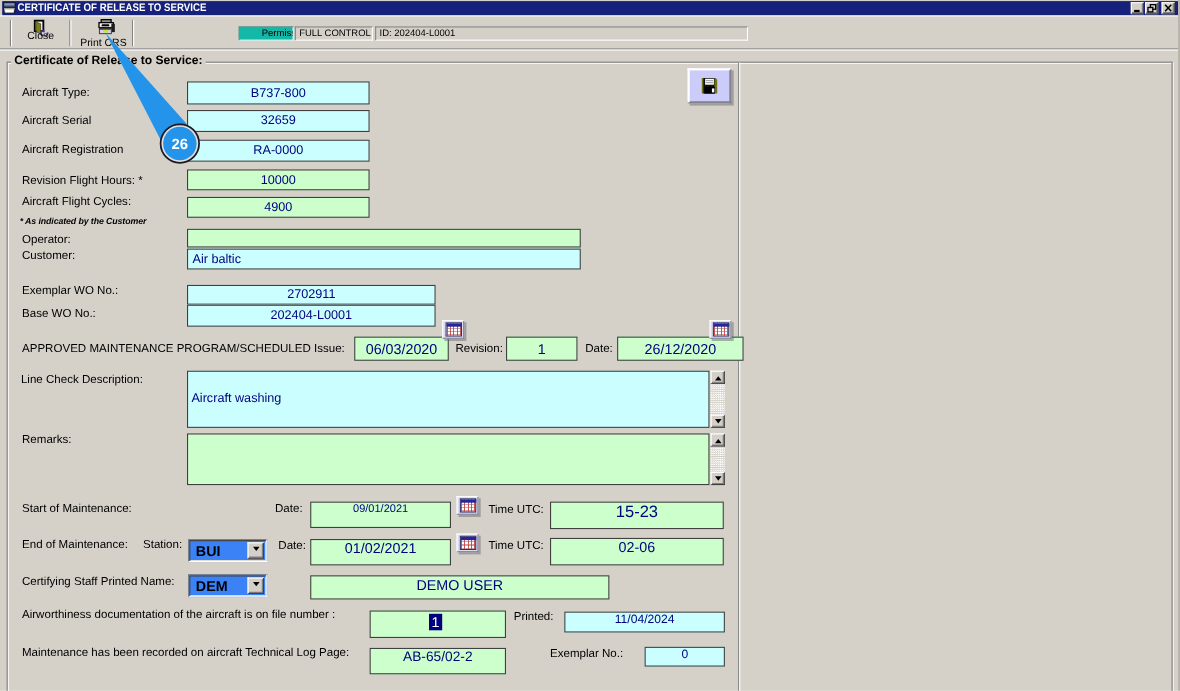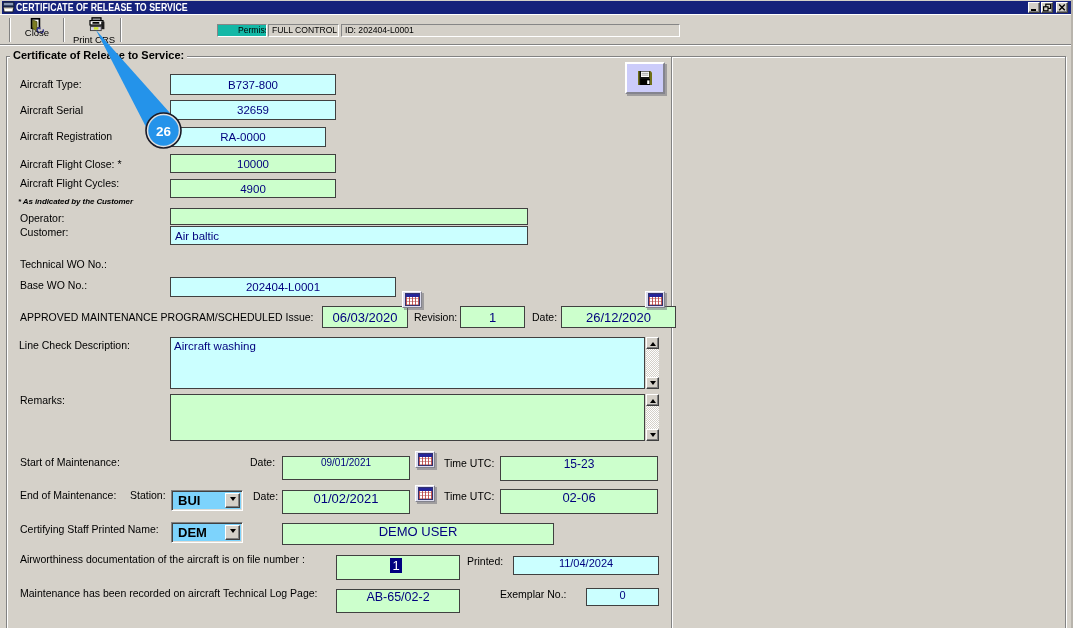--- a/index.html
+++ b/index.html
@@ -10,21 +10,21 @@
 .cy{background:#cbffff}
 .gr{background:#ccffcc}
 .hl{height:1px;background:#828282}
 .hw{height:1px;background:#fff}
 .vl{width:1px;background:#828282}
 .vw{width:1px;background:#fff}
 .sb{position:absolute;width:13px;background:#d4d0c8;background-image:conic-gradient(#fff 25%,#d3cfc7 0 50%,#fff 0 75%,#d3cfc7 0);background-size:2px 2px}
 .sbb{position:absolute;left:0;width:13px;height:12px;background:#d4d0c8;border:1px solid;border-color:#fff #404040 #404040 #fff;box-shadow:inset -1px -1px 0 #808080;box-sizing:border-box}
 .tU{width:0;height:0;border:3px solid transparent;border-bottom:4px solid #000;margin:1px auto 0}
 .tD{width:0;height:0;border:3px solid transparent;border-top:4px solid #000;margin:3px auto 0}
-.cmb{position:absolute;background:#7dd3fc;border:1px solid;border-color:#808080 #fff #fff #808080;box-shadow:inset 1px 1px 0 #404040,inset -1px -1px 0 #e0dcd4;box-sizing:border-box}
+.cmb{position:absolute;background:#3b82f6;border:1px solid;border-color:#808080 #fff #fff #808080;box-shadow:inset 1px 1px 0 #404040,inset -1px -1px 0 #e0dcd4;box-sizing:border-box}
 .cmb .tx{position:absolute;left:6px;top:2px;font-size:13px;font-weight:bold;color:#000}
 .cbtn{position:absolute;right:2px;top:2px;bottom:2px;width:15px;background:#d4d0c8;border:1px solid;border-color:#fff #404040 #404040 #fff;box-shadow:inset -1px -1px 0 #808080;box-sizing:border-box}
 .cbtn .tD{margin:3px auto 0}
 .cal{position:absolute;width:20px;height:17px;background:#dcdcee;border:1px solid;border-color:#fff #83838d #83838d #fff;box-shadow:2px 2px 0 rgba(105,105,115,.5);box-sizing:border-box}
 .cali{position:absolute;left:2px;top:1px;width:15px;height:13px;border:1px solid #31316e;background:
  linear-gradient(#26269a,#26269a) 0 0/15px 3px no-repeat,
  repeating-linear-gradient(90deg,rgba(190,60,60,.85) 0 1px,transparent 1px 3px),
  repeating-linear-gradient(0deg,rgba(150,80,80,.5) 0 1px,transparent 1px 3px),#fff;box-sizing:border-box}
 </style>
 </head>
@@ -103,26 +103,26 @@
  <rect x="4.6" y="2.8" width="6.8" height="1" fill="#a0a0a0"></rect>
  <rect x="4.6" y="4.6" width="6.8" height="1" fill="#a0a0a0"></rect>
  <rect x="3.4" y="9" width="9.6" height="6" fill="#000"></rect>
  <rect x="10.2" y="10.4" width="2.2" height="3.6" fill="#fff"></rect>
 </svg>
 </div>
 
 <div class="lb" style="left:20px;top:78px">Aircraft Type:</div>
 <div class="lb" style="left:20px;top:104px">Aircraft Serial</div>
 <div class="lb" style="left:20px;top:130px">Aircraft Registration</div>
-<div class="lb" style="left:20px;top:158px">Aircraft Flight Close: *</div>
+<div class="lb" style="left:20px;top:158px">Revision Flight Hours: *</div>
 <div class="lb" style="left:20px;top:177px">Aircraft Flight Cycles:</div>
 <div class="lb" style="left:18px;top:195px;font-size:8px;font-style:italic;font-weight:bold;letter-spacing:-.1px">* As indicated by the Customer</div>
 <div class="lb" style="left:20px;top:212px">Operator:</div>
 <div class="lb" style="left:20px;top:226px">Customer:</div>
-<div class="lb" style="left:20px;top:258px">Technical WO No.:</div>
+<div class="lb" style="left:20px;top:258px">Exemplar WO No.:</div>
 <div class="lb" style="left:20px;top:279px">Base WO No.:</div>
 <div class="lb" style="left:20px;top:311px">APPROVED MAINTENANCE PROGRAM/SCHEDULED Issue:</div>
 <div class="lb" style="left:414px;top:311px">Revision:</div>
 <div class="lb" style="left:532px;top:311px">Date:</div>
 <div class="lb" style="left:19px;top:339px">Line Check Description:</div>
 <div class="lb" style="left:20px;top:394px">Remarks:</div>
 <div class="lb" style="left:20px;top:456px">Start of Maintenance:</div>
 <div class="lb" style="left:250px;top:456px">Date:</div>
 <div class="lb" style="left:444px;top:457px">Time UTC:</div>
 <div class="lb" style="left:20px;top:489px">End of Maintenance:</div>
@@ -130,51 +130,52 @@
 <div class="lb" style="left:253px;top:490px">Date:</div>
 <div class="lb" style="left:444px;top:490px">Time UTC:</div>
 <div class="lb" style="left:20px;top:523px">Certifying Staff Printed Name:</div>
 <div class="lb" style="left:20px;top:553px">Airworthiness documentation of the aircraft is on file number :</div>
 <div class="lb" style="left:467px;top:555px">Printed:</div>
 <div class="lb" style="left:20px;top:587px">Maintenance has been recorded on aircraft Technical Log Page:</div>
 <div class="lb" style="left:500px;top:588px">Exemplar No.:</div>
 
 <div class="f cy" style="left:170px;top:74px;width:166px;height:21px">B737-800</div>
 <div class="f cy" style="left:170px;top:100px;width:166px;height:20px">32659</div>
-<div class="f cy" style="left:160px;top:127px;width:166px;height:20px">RA-0000</div>
+<div class="f cy" style="left:170px;top:127px;width:166px;height:20px">RA-0000</div>
 <div class="f gr" style="left:170px;top:154px;width:166px;height:19px">10000</div>
 <div class="f gr" style="left:170px;top:179px;width:166px;height:19px">4900</div>
 <div class="f gr" style="left:170px;top:208px;width:358px;height:17px"></div>
 <div class="f cy" style="left:170px;top:226px;width:358px;height:19px;justify-content:flex-start;padding-left:4px">Air baltic</div>
+<div class="f cy" style="left:170px;top:259px;width:226px;height:18px">2702911</div>
 <div class="f cy" style="left:170px;top:277px;width:226px;height:20px">202404-L0001</div>
 <div class="f gr" style="left:322px;top:306px;width:86px;height:22px;font-size:13px">06/03/2020</div>
 <div class="f gr" style="left:460px;top:306px;width:65px;height:22px;font-size:13px">1</div>
 <div class="f gr" style="left:561px;top:306px;width:115px;height:22px;font-size:13px">26/12/2020</div>
 
-<div class="f cy" style="left:170px;top:337px;width:475px;height:52px;justify-content:flex-start;align-items:flex-start;padding:2px 0 0 3px">Aircraft washing</div>
+<div class="f cy" style="left:170px;top:337px;width:475px;height:52px;justify-content:flex-start;align-items:flex-start;padding:18px 0 0 3px">Aircraft washing</div>
 <div class="sb" style="left:646px;top:337px;height:52px">
  <div class="sbb" style="top:0">
         <div class="tU"></div>
       </div>
  <div class="sbb" style="bottom:0">
         <div class="tD"></div>
       </div>
 </div>
 <div class="f gr" style="left:170px;top:394px;width:475px;height:47px"></div>
 <div class="sb" style="left:646px;top:394px;height:47px">
  <div class="sbb" style="top:0">
         <div class="tU"></div>
       </div>
  <div class="sbb" style="bottom:0">
         <div class="tD"></div>
       </div>
 </div>
 
 <div class="f gr" style="left:282px;top:456px;width:128px;height:24px;font-size:10px;align-items:flex-start">09/01/2021</div>
-<div class="f gr" style="left:500px;top:456px;width:158px;height:25px;font-size:12px;align-items:flex-start">15-23</div>
+<div class="f gr" style="left:500px;top:456px;width:158px;height:25px;font-size:15px;align-items:flex-start">15-23</div>
 
 <div class="cmb" style="left:171px;top:490px;width:72px;height:21px">
       <span class="tx">BUI</span>
  <div class="cbtn">
         <div class="tD"></div>
       </div>
     </div>
 <div class="f gr" style="left:282px;top:490px;width:128px;height:24px;font-size:13px;align-items:flex-start">01/02/2021</div>
 <div class="f gr" style="left:500px;top:489px;width:158px;height:25px;font-size:13px;align-items:flex-start">02-06</div>
 

